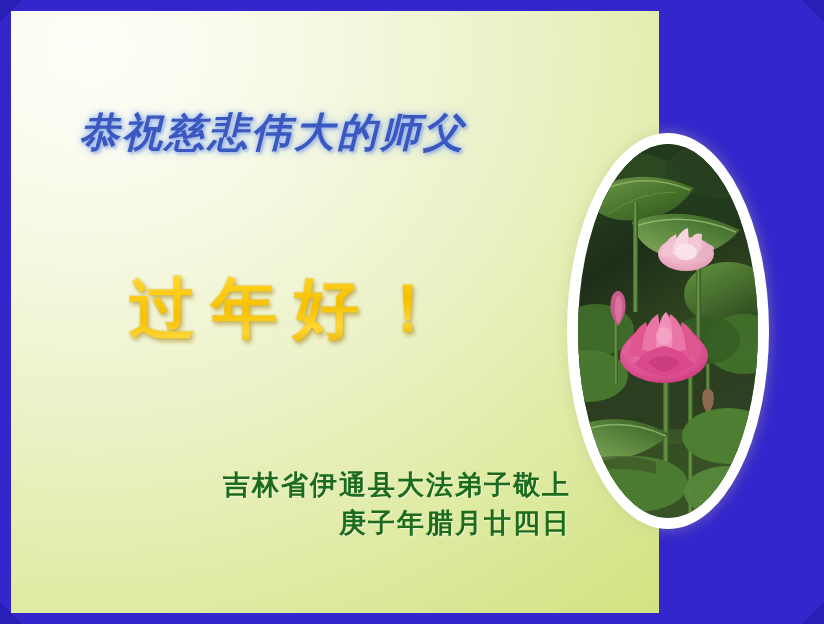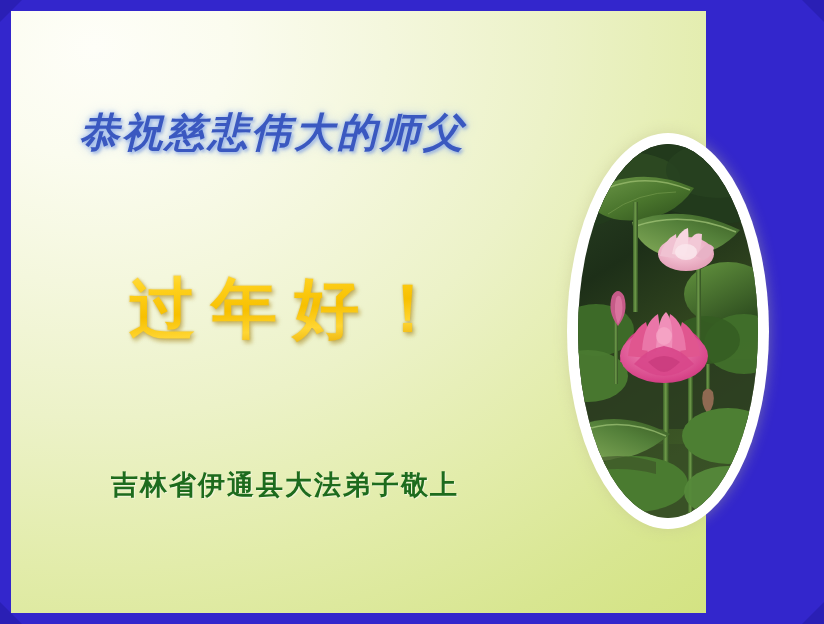--- a/index.html
+++ b/index.html
@@ -50,21 +50,20 @@
     background:
       radial-gradient(ellipse 150% 140% at 12% 6%,
          #fefef8 0%,
          #fbfcef 13%,
          #f4f7dd 28%,
          #ecf2c8 44%,
          #e2ecaa 62%,
          #d8e691 78%,
          #d2e27e 92%,
          #cfe077 100%);
-    padding-left: 47px;
   }
 
   
   #headline {
     position: absolute;
     left: 68px;
     top: 94px;
     font-family: "DejaVu Serif", "Liberation Serif", serif;
     font-size: 40px;
     font-weight: bold;
@@ -102,21 +101,21 @@
     filter: drop-shadow(2px 3px 2px rgba(150,120,20,0.40))
             drop-shadow(0 0 1px rgba(190,150,20,0.55));
   }
 
   
   #signature {
     position: absolute;
     left: 100px;
     top: 455px;
     width: 460px;
-    text-align: left;
+    text-align: right;
     font-family: "DejaVu Serif", "Liberation Serif", serif;
     font-size: 27px;
     font-weight: bold;
     color: #1d6b1d;
     line-height: 1.42;
     letter-spacing: 2px;
     text-shadow: 1px 1px 1px rgba(255,255,255,0.55);
   }
   #signature div { white-space: nowrap; }
 
@@ -157,20 +156,21 @@
   </div>
 
   <div id="canvas">
 
     <div id="headline">恭祝慈悲伟大的师父</div>
 
     <div id="greeting">过年好！</div>
 
     <div id="signature">
       <div>吉林省伊通县大法弟子敬上</div>
+      <div>庚子年腊月廿四日</div>
     </div>
 
   </div>
 
   <div id="photo-frame">
     <div id="photo">
       <svg width="180" height="374" viewBox="0 0 180 374" xmlns="http://www.w3.org/2000/svg">
         <defs>
           <linearGradient id="bgDeep" x1="0" y1="0" x2="0.3" y2="1">
             <stop offset="0%" stop-color="#2c4426"></stop>

